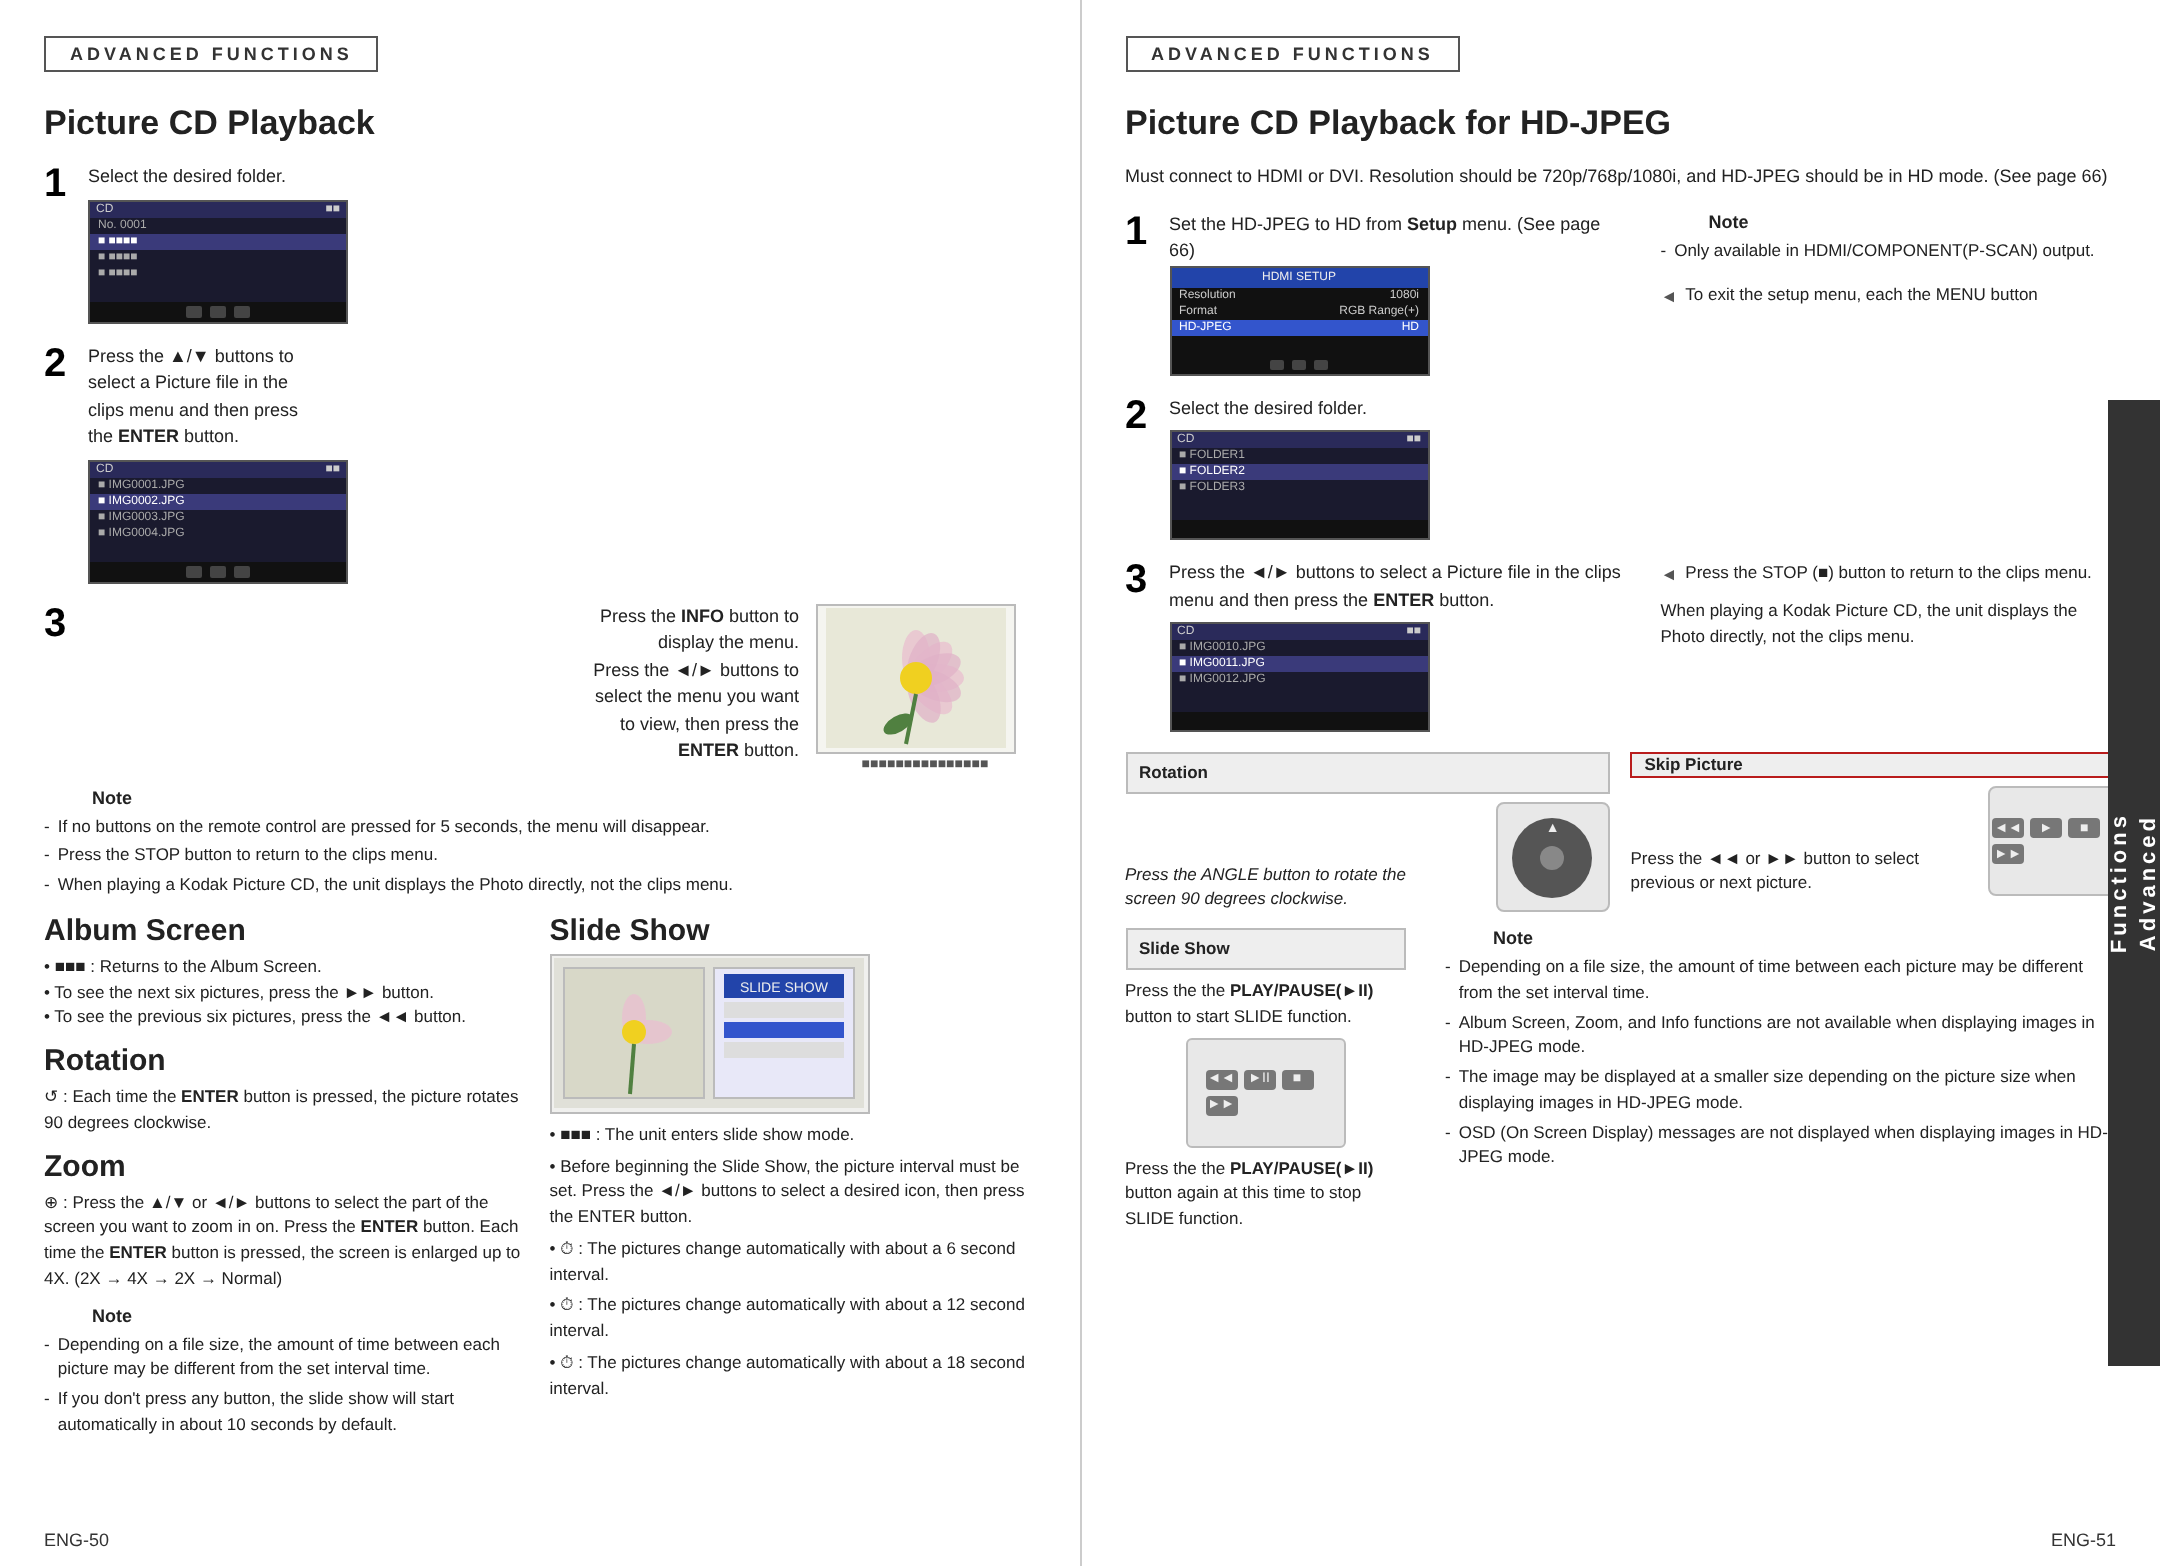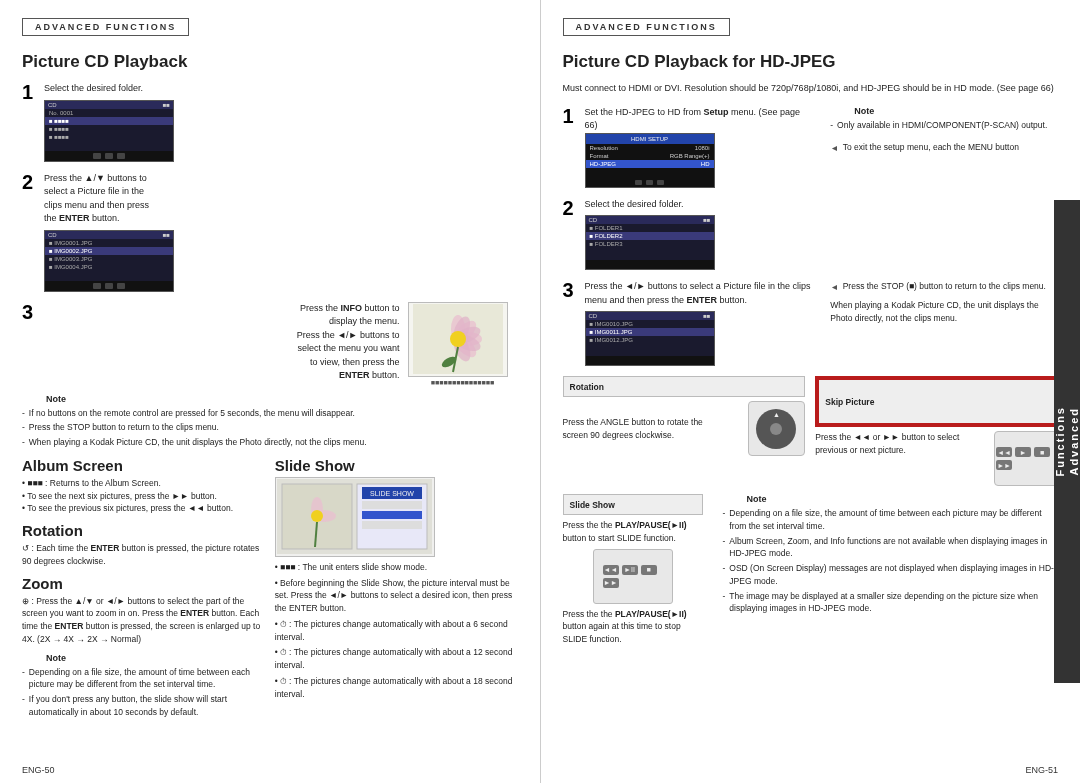--- a/index.html
+++ b/index.html
@@ -547,36 +547,36 @@
         <div class="feature-text" style="margin-top:5px;">When playing a Kodak Picture CD, the unit displays the Photo directly, not the clips menu.</div>
       </div>
     </div>
 
     
     <div class="two-col" style="margin-top:8px;">
       <div class="two-col-half">
         <div style="background:#eee;border:1px solid #bbb;padding:4px 6px;margin-bottom:4px;">
           <span style="font-size:8.5px;font-weight:700;">Rotation</span>
         </div>
-        <div style="display:flex;gap:24px;align-items:center;">
+        <div style="display:flex;gap:24px;align-items:flex-end;font-style:italic;">
           <div class="feature-text">Press the ANGLE button to rotate the screen 90 degrees clockwise.</div>
           <div class="remote-img">
             <div class="remote-circle">
               <div style="position:absolute;top:2px;font-size:7px;color:#eee;">▲</div>
               <div class="remote-center"></div>
             </div>
           </div>
         </div>
       </div>
 
       <div class="two-col-half">
-        <div style="background:#eee;border:4px solid #b91c1c;padding:16px 6px;margin-bottom:4px;">
+        <div style="background:#eee;border:1px solid #b91c1c;padding:0 6px;margin-bottom:4px;">
           <span style="font-size:8.5px;font-weight:700;">Skip Picture</span>
         </div>
-        <div style="display:flex;gap:12px;align-items:flex-start;">
+        <div style="display:flex;gap:12px;align-items:flex-end;">
           <div class="feature-text">Press the ◄◄ or ►► button to select previous or next picture.</div>
           <div class="remote-img">
             <div class="play-buttons">
               <div class="pb">◄◄</div>
               <div class="pb">►</div>
               <div class="pb">■</div>
               <div class="pb">►►</div>
             </div>
           </div>
         </div>
@@ -605,24 +605,24 @@
 
       <div style="flex:1;margin-left:10px;">
         <div class="note-title">Note</div>
         <div class="bullet-point">
             <span>Depending on a file size, the amount of time between each picture may be different from the set interval time.</span>
           </div>
         <div class="bullet-point">
             <span>Album Screen, Zoom, and Info functions are not available when displaying images in HD-JPEG mode.</span>
           </div>
         <div class="bullet-point">
+            <span>The image may be displayed at a smaller size depending on the picture size when displaying images in HD-JPEG mode.</span>
+          </div>
+        <div class="bullet-point">
             <span>OSD (On Screen Display) messages are not displayed when displaying images in HD-JPEG mode.</span>
-          </div>
-        <div class="bullet-point">
-            <span>The image may be displayed at a smaller size depending on the picture size when displaying images in HD-JPEG mode.</span>
           </div>
       </div>
     </div>
 
     <div class="page-num page-num-right">ENG-51</div>
 
     
     <div style="position:absolute;right:0;top:200px;bottom:100px;width:26px;background:#333;display:flex;align-items:center;justify-content:center;">
       <div style="color:#fff;font-size:11px;font-weight:700;writing-mode:vertical-lr;text-orientation:mixed;transform:rotate(180deg);letter-spacing:2px;line-height:1.3;text-align:center;">
         <span>Advanced</span>

